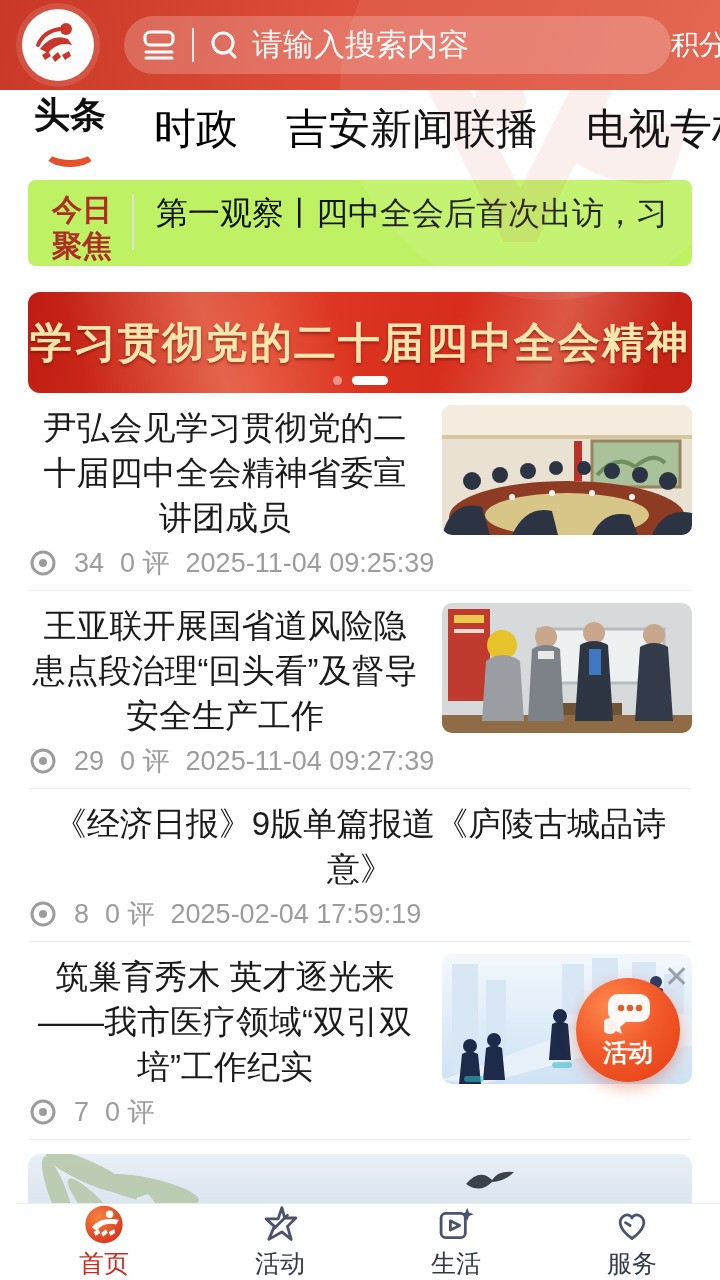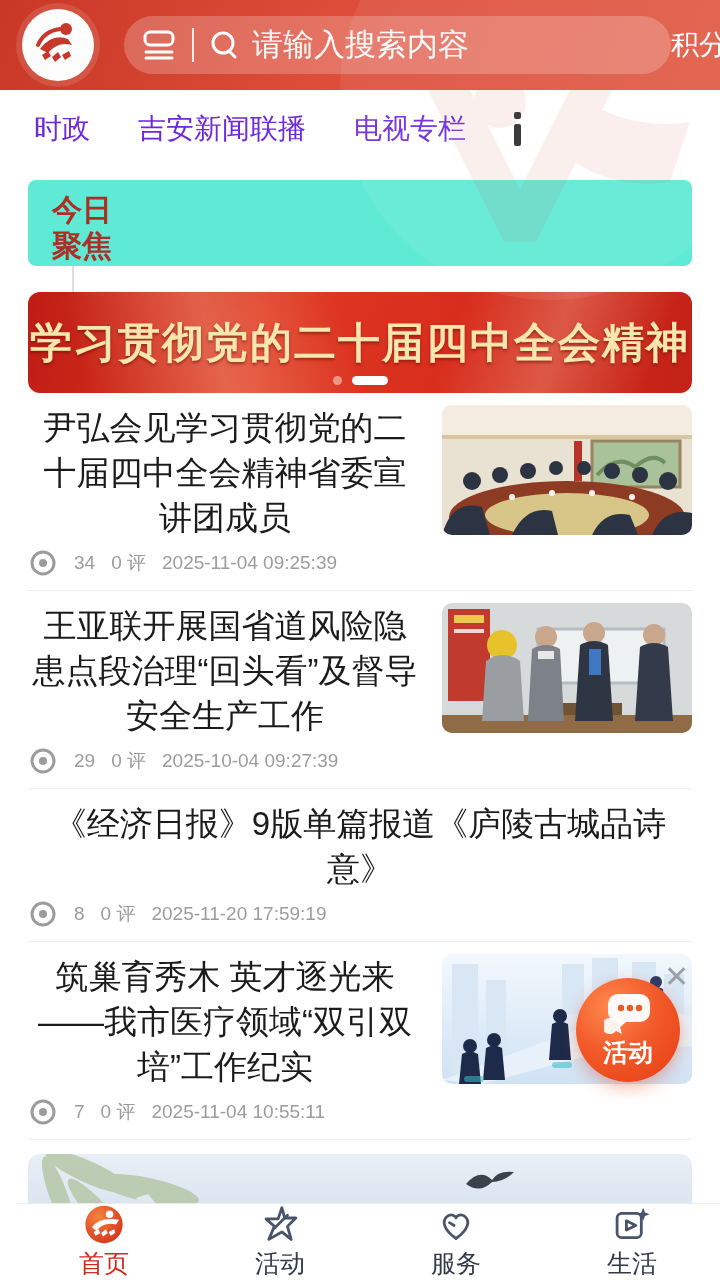--- a/index.html
+++ b/index.html
@@ -12,51 +12,51 @@
   .logo-circle{width:72px;height:72px;border-radius:50%;background:#fdfdfd;flex:0 0 auto;display:flex;align-items:center;justify-content:center;box-shadow:0 0 0 6px rgba(255,255,255,.12);}
   .search-pill{flex:0 1 438px;height:58px;margin-left:30px;background:rgba(255,255,255,.22);border-radius:30px;display:flex;align-items:center;padding:4px 18px;box-sizing:border-box;}
   .search-divider{width:2px;height:34px;background:rgba(255,255,255,.85);margin:0 14px 0 16px;}
   .search-input{flex:1;border:none;outline:none;background:transparent;font-size:31px;color:#fff;min-width:0;font-family:inherit;}
   .search-input::placeholder{color:rgba(255,255,255,.96);}
   .points{margin-left:auto;display:flex;align-items:center;color:#fff;font-size:28px;white-space:nowrap;}
 
   
   .tab-bar{position:relative;height:78px;background:#fff;display:flex;align-items:center;padding:0 14px 0 34px;box-sizing:border-box;z-index:2;}
   .watermark{position:absolute;top:-18px;right:0;width:400px;height:170px;opacity:.08;pointer-events:none;}
-  .tab{font-size:28px;color:#6d28d9;margin-right:48px;position:relative;z-index:2;white-space:nowrap;}
+  .tab{font-size:42px;color:#000000;margin-right:48px;position:relative;z-index:2;white-space:nowrap;}
   .tab.active{font-weight:bold;font-size:36px;color:#0f0f0f;}
   .tab .smile{width:42px;height:18px;border:6px solid transparent;border-bottom:7px solid #e6512b;border-radius:50%;margin:-4px auto 0;}
   .tab-partial{width:8px;height:34px;margin-right:22px;position:relative;z-index:2;}
   .tab-partial i{display:block;background:#2b2b2b;border-radius:2px;}
   .tab-partial .dot{width:7px;height:7px;margin-bottom:5px;}
   .tab-partial .bar{width:7px;height:22px;}
 
   
-  .focus-box{margin:12px 28px 0;height:86px;background:#5eead4;border-radius:8px;display:flex;align-items:flex-start;padding:12px 20px 0 24px;box-sizing:border-box;flex-direction:column;}
+  .focus-box{margin:12px 28px 0;height:86px;background:#bef264;border-radius:8px;display:flex;align-items:flex-start;padding:12px 20px 0 24px;box-sizing:border-box;}
   .focus-label{color:#ad2e24;font-weight:bold;font-size:30px;line-height:36px;flex:0 0 auto;}
   .focus-vline{width:2px;height:56px;background:#ddd;margin:2px 22px 0 20px;flex:0 0 auto;}
   .focus-headline{font-size:32px;color:#141414;line-height:42px;white-space:nowrap;overflow:hidden;flex:1;}
 
   
   .banner{position:relative;margin:26px 28px 0;height:101px;border-radius:12px;overflow:hidden;background:linear-gradient(100deg,#bf1d14 0%,#e03a24 35%,#d62a1b 70%,#c32217 100%);display:flex;align-items:center;justify-content:center;}
   .banner .ray1,.banner .ray2{position:absolute;background:linear-gradient(90deg,rgba(255,255,255,0),rgba(255,235,200,.25),rgba(255,255,255,0));transform:rotate(-18deg);pointer-events:none;}
   .banner .ray1{left:60px;top:-40px;width:260px;height:220px;}
   .banner .ray2{right:40px;top:-60px;width:200px;height:240px;transform:rotate(20deg);}
   .banner-title{position:relative;font-size:42px;font-weight:bold;letter-spacing:2px;color:#f7e6ae;text-shadow:0 2px 3px rgba(100,15,5,.55);}
   .carousel-dots{position:absolute;left:0;right:0;bottom:8px;display:flex;align-items:center;justify-content:center;gap:10px;}
   .carousel-dots .dot{width:9px;height:9px;border-radius:50%;background:rgba(255,255,255,.45);}
   .carousel-dots .pill{width:36px;height:9px;border-radius:5px;background:#fff;}
 
   
   .news-item{margin:0 28px;padding:12px 0 10px;border-bottom:1px solid #ededed;}
   .news-row{display:flex;gap:20px;text-align:center;}
   .news-title{flex:1;font-size:33px;line-height:45px;color:#1b1b1b;font-weight:500;}
   .thumb{flex:0 0 250px;width:250px;height:130px;border-radius:10px;overflow:hidden;}
   .thumb svg{display:block;width:100%;height:100%;}
-  .meta{display:flex;align-items:center;gap:16px;margin-top:6px;height:34px;color:#9c9c9c;font-size:19px;}
+  .meta{display:flex;align-items:center;gap:16px;margin-top:6px;height:34px;color:#9c9c9c;font-size:27px;}
   .meta .eye{display:flex;align-items:center;}
 
   
   .pic-banner{margin:14px 28px 0;height:102px;border-radius:12px 12px 0 0;overflow:hidden;}
   .pic-banner svg{display:block;width:100%;height:100%;}
 
   
   .float-close{position:absolute;left:664px;top:962px;font-size:30px;color:#9aa0a6;z-index:8;line-height:1;}
   .float-activity{position:absolute;left:576px;top:978px;width:104px;height:104px;border-radius:50%;z-index:7;background:radial-gradient(circle at 34% 28%,#ff8a50 0%,#f25a2a 45%,#e53c10 100%);box-shadow:0 6px 16px rgba(226,60,16,.35);display:flex;flex-direction:column;align-items:center;justify-content:flex-start;}
   .float-activity .bubble{margin-top:14px;}
@@ -102,20 +102,24 @@
 
     </div>
   </header>
 
   <nav class="tab-bar">
     <svg class="watermark" viewBox="0 0 400 170">
       <path d="M120 0 L200 160 L280 0" fill="none" stroke="#d0392b" stroke-width="38"></path>
       <path d="M250 20 q60 40 120 30 l-20 60 q-70 10 -120 -40 z" fill="#d0392b"></path>
       <circle cx="180" cy="30" r="26" fill="#d0392b"></circle>
     </svg>
+    <div class="tab active">
+      <span>头条</span>
+      <div class="smile"></div>
+    </div>
     <div class="tab"><span>时政</span></div>
     <div class="tab"><span>吉安新闻联播</span></div>
     <div class="tab"><span>电视专栏</span></div>
     <div class="tab-partial">
       <i class="dot"></i>
         <i class="bar"></i>
     </div>
 
   </nav>
 
@@ -217,38 +221,38 @@
     </div>
     <div class="meta">
       <span class="eye">
         <svg width="30" height="30" viewBox="0 0 30 30">
             <circle cx="15" cy="15" r="11" fill="none" stroke="#9c9c9c" stroke-width="3"></circle>
             <circle cx="15" cy="15" r="4" fill="#9c9c9c"></circle>
           </svg>
       </span>
       <span>29</span>
       <span>0 评</span>
-      <span>2025-10-04 09:27:39</span>
+      <span>2025-11-04 09:27:39</span>
     </div>
   </article>
 
   <article class="news-item">
     <div class="news-row">
       <div class="news-title">《经济日报》9版单篇报道《庐陵古城品诗意》</div>
     </div>
     <div class="meta">
       <span class="eye">
         <svg width="30" height="30" viewBox="0 0 30 30">
             <circle cx="15" cy="15" r="11" fill="none" stroke="#9c9c9c" stroke-width="3"></circle>
             <circle cx="15" cy="15" r="4" fill="#9c9c9c"></circle>
           </svg>
       </span>
       <span>8</span>
       <span>0 评</span>
-      <span>2025-11-20 17:59:19</span>
+      <span>2025-02-04 17:59:19</span>
     </div>
   </article>
 
   <article class="news-item">
     <div class="news-row">
       <div class="news-title">筑巢育秀木 英才逐光来——我市医疗领域“双引双培”工作纪实</div>
       <div class="thumb">
         <svg viewBox="0 0 250 130" preserveAspectRatio="none">
           <defs>
             <linearGradient id="skyg" x1="0" y1="0" x2="0" y2="1">
@@ -291,21 +295,20 @@
     </div>
     <div class="meta">
       <span class="eye">
         <svg width="30" height="30" viewBox="0 0 30 30">
             <circle cx="15" cy="15" r="11" fill="none" stroke="#9c9c9c" stroke-width="3"></circle>
             <circle cx="15" cy="15" r="4" fill="#9c9c9c"></circle>
           </svg>
       </span>
       <span>7</span>
       <span>0 评</span>
-      <span>2025-11-04 10:55:11</span>
     </div>
   </article>
 
   <section class="pic-banner">
     <svg viewBox="0 0 664 102" preserveAspectRatio="none">
       <defs>
         <linearGradient id="sky2" x1="0" y1="0" x2="0" y2="1">
           <stop offset="0" stop-color="#e9eff6"></stop>
             <stop offset="1" stop-color="#ccdbeb"></stop>
         </linearGradient>
@@ -357,28 +360,28 @@
     </div>
     <div class="nav-item">
       <svg width="44" height="44" viewBox="0 0 44 44">
         <path d="M24 4 L20 16 L7 16 L16 24 L10 38 L24 30 L34 38 L30 24 L39 15 L27 15 Z" fill="none" stroke="#49536b" stroke-width="3" stroke-linejoin="round"></path>
         <line x1="16" y1="26" x2="30" y2="12" stroke="#49536b" stroke-width="3" stroke-linecap="round"></line>
       </svg>
       <span class="nav-label">活动</span>
     </div>
     <div class="nav-item">
       <svg width="44" height="44" viewBox="0 0 44 44">
-        <path d="M22 37 C9 28 6 18 13 13 C18 9.5 22 14 22 15 C22 14 26 9.5 31 13 C38 18 35 28 22 37 Z" fill="none" stroke="#49536b" stroke-width="3" stroke-linejoin="round"></path>
-        <line x1="15" y1="20" x2="20" y2="23" stroke="#49536b" stroke-width="3" stroke-linecap="round"></line>
-      </svg>
-      <span class="nav-label">服务</span>
-    </div>
-    <div class="nav-item">
-      <svg width="44" height="44" viewBox="0 0 44 44">
         <rect x="6" y="10" width="26" height="26" rx="5" fill="none" stroke="#49536b" stroke-width="3"></rect>
         <path d="M16 18 L26 23 L16 28 Z" fill="none" stroke="#49536b" stroke-width="3" stroke-linejoin="round"></path>
         <path d="M34 4 L36 9 L41 11 L36 13 L34 18 L32 13 L27 11 L32 9 Z" fill="#49536b"></path>
       </svg>
       <span class="nav-label">生活</span>
     </div>
+    <div class="nav-item">
+      <svg width="44" height="44" viewBox="0 0 44 44">
+        <path d="M22 37 C9 28 6 18 13 13 C18 9.5 22 14 22 15 C22 14 26 9.5 31 13 C38 18 35 28 22 37 Z" fill="none" stroke="#49536b" stroke-width="3" stroke-linejoin="round"></path>
+        <line x1="15" y1="20" x2="20" y2="23" stroke="#49536b" stroke-width="3" stroke-linecap="round"></line>
+      </svg>
+      <span class="nav-label">服务</span>
+    </div>
   </nav>
 
 </div>
 
 </body></html>

